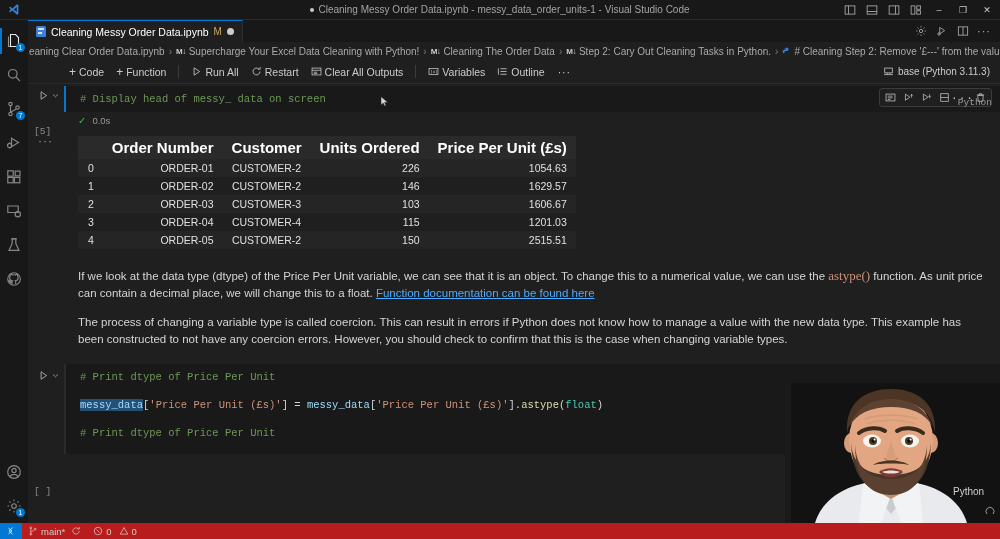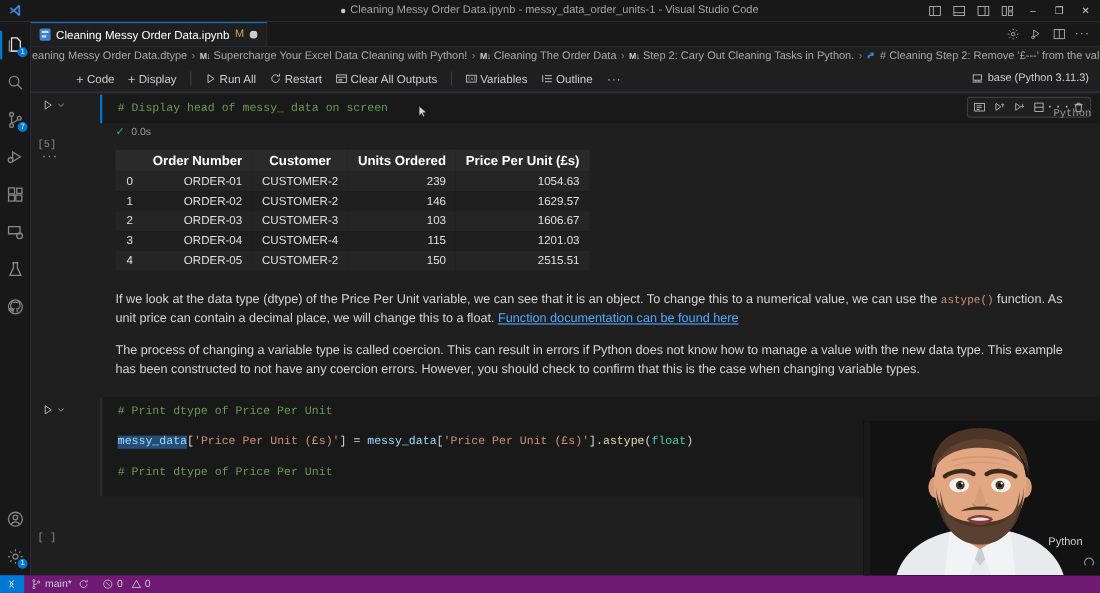--- a/index.html
+++ b/index.html
@@ -55,21 +55,21 @@
   .act svg { width: 16px; height: 16px; }
   .badge {
     position: absolute; right: 3px; bottom: 6px;
     background: #0078d4; color: #ffffff;
     font-size: 7px; line-height: 9px; min-width: 9px; height: 9px;
     border-radius: 5px; text-align: center; padding: 0 1.5px;
     font-family: "Liberation Sans", sans-serif;
   }
   .act-spacer { flex: 1; }
 
-  .main { flex: 1; display: flex; flex-direction: column; min-width: 0; background: #8b5cf6; }
+  .main { flex: 1; display: flex; flex-direction: column; min-width: 0; background: #0369a1; }
 
   
   .tabbar { height: 22px; flex: 0 0 22px; background: #181818; display: flex; align-items: stretch; position: relative; }
   .tab {
     display: flex; align-items: center; gap: 5px;
     padding: 0 8px; background: #1f1f1f; font-size: 10.5px; color: #ffffff;
     border-top: 1px solid #0078d4; border-right: 1px solid #2b2b2b;
     max-width: 260px;
   }
   .nb-icon { width: 10px; height: 11px; background: #3b82d6; border-radius: 1.5px; position: relative; flex: 0 0 auto; }
@@ -112,21 +112,21 @@
   .cell-gutter { width: 36px; flex: 0 0 36px; position: relative; }
   .run-btn {
     position: absolute; top: 4px; left: 10px;
     display: flex; align-items: center; gap: 2px; color: #bdbdbd;
   }
   .run-btn svg { width: 11px; height: 11px; }
   .exec-count {
     position: absolute; left: 6px; font-size: 9.5px; color: #8a8a8a;
     font-family: "Liberation Mono", monospace;
   }
-  .cell-body { flex: 1; min-width: 0; position: relative; margin-left: 27px; }
+  .cell-body { flex: 1; min-width: 0; position: relative; }
 
   .code-area {
     background: #191919; padding: 6px 8px 6px 14px;
     font-family: "Liberation Mono", monospace; font-size: 10.5px; line-height: 14px;
     border-left: 2px solid #0078d4; position: relative;
   }
   .code-area.inactive { border-left: 2px solid #2b2b2b; }
   pre { font-family: "Liberation Mono", monospace; font-size: 10.5px; line-height: 14px; white-space: pre; color: #d4d4d4; }
   .c-comment { color: #6a9955; }
   .c-fn { color: #dcdcaa; }
@@ -146,41 +146,41 @@
     background: #1f1f1f; border: 1px solid #3c3c3c; border-radius: 3px; padding: 1px 2px;
   }
   .cht-btn { width: 17px; height: 15px; display: flex; align-items: center; justify-content: center; color: #c5c5c5; }
   .cht-btn svg { width: 11px; height: 11px; }
 
   
   .output-wrap { padding: 8px 0 8px 14px; }
   table.df { border-collapse: collapse; font-size: 10.5px; color: #e0e0e0; font-family: "Liberation Sans", sans-serif; }
   table.df th {
     background: #2a2a2a; padding: 3px 9px; font-weight: bold; text-align: right; white-space: nowrap;
-    font-size: 12px; color: #ffffff;
+    font-size: 15px; color: #ffffff;
   }
   table.df th.idxh { background: #2a2a2a; }
   table.df td { padding: 3px 9px; text-align: right; white-space: nowrap; }
   table.df tbody tr:nth-child(odd) { background: #252525; }
   table.df tbody tr:nth-child(even) { background: #1f1f1f; }
   table.df td.idx { text-align: left; color: #e0e0e0; padding-left: 10px; }
   table.df td.cust { text-align: center; }
   table.df th.cust { text-align: center; }
 
   
   .md-cell { padding: 10px 14px 4px 14px; font-size: 11.5px; line-height: 17px; color: #d4d4d4; }
   .md-cell p { margin-bottom: 12px; }
-  .code-inline { color: #ce9178; font-family: Liberation Mono, monospace; font-size: 10px; }
+  .code-inline { color: #ce9178; font-family: Liberation Serif, serif; font-size: 13px; }
   .md-link { color: #4daafc; }
 
   .cell-dots { position: absolute; left: 10px; top: 2px; color: #9a9a9a; font-size: 12px; letter-spacing: 1px; }
 
   
   .statusbar {
-    height: 16px; flex: 0 0 16px; background: #701a75;
+    height: 16px; flex: 0 0 16px; background: #b91c1c;
     display: flex; align-items: center; font-size: 9.5px; color: #cccccc;
   }
   .sb-remote { background: #0078d4; color: #ffffff; height: 16px; display: flex; align-items: center; padding: 0 6px; gap: 3px; }
   .sb-remote svg { width: 10px; height: 10px; }
   .sb-item { display: flex; align-items: center; gap: 3px; padding: 0 6px; height: 16px; }
   .sb-item svg { width: 10px; height: 10px; }
   .sb-right { margin-left: auto; display: flex; align-items: center; }
 
   
   .webcam {
@@ -341,21 +341,21 @@
             <svg viewBox="0 0 16 16" fill="none" stroke="#b0b0b0" stroke-width="1.1">
                 <rect x="1.8" y="2.5" width="12.4" height="11"></rect>
                 <line x1="8" y1="2.5" x2="8" y2="13.5"></line>
               </svg>
           </div>
           <div class="tba" style="font-size:11px;letter-spacing:1px;">···</div>
         </div>
       </div>
 
       <div class="breadcrumbs">
-        <span class="bc">eaning Messy Order Data.dtype</span>
+        <span class="bc">eaning Clear Order Data.ipynb</span>
         <span class="bc-sep">›</span>
         <span class="bc">
           <span class="md-ico">M↓</span>
           <span>Supercharge Your Excel Data Cleaning with Python!</span>
         </span>
         <span class="bc-sep">›</span>
         <span class="bc">
           <span class="md-ico">M↓</span>
           <span>Cleaning The Order Data</span>
         </span>
@@ -373,21 +373,21 @@
         </span>
       </div>
 
       <div class="nbtoolbar">
         <div class="tb-btn">
           <span style="font-size:12px;">+</span>
           <span>Code</span>
         </div>
         <div class="tb-btn">
           <span style="font-size:12px;">+</span>
-          <span>Display</span>
+          <span>Function</span>
         </div>
         <div class="tb-sep"></div>
         <div class="tb-btn">
           <svg viewBox="0 0 16 16" fill="none" stroke="#cccccc" stroke-width="1.2">
               <path d="M4.5 2.6 12.5 8l-8 5.4z"></path>
             </svg>
           <span>Run All</span>
         </div>
         <div class="tb-btn">
           <svg viewBox="0 0 16 16" fill="none" stroke="#cccccc" stroke-width="1.2">
@@ -512,21 +512,21 @@
                     <th class="cust">Customer</th>
                     <th>Units Ordered</th>
                     <th>Price Per Unit (£s)</th>
                   </tr>
                 </thead>
                 <tbody>
                   <tr>
                     <td class="idx">0</td>
                     <td>ORDER-01</td>
                     <td class="cust">CUSTOMER-2</td>
-                    <td>239</td>
+                    <td>226</td>
                     <td>1054.63</td>
                   </tr>
                   <tr>
                     <td class="idx">1</td>
                     <td>ORDER-02</td>
                     <td class="cust">CUSTOMER-2</td>
                     <td>146</td>
                     <td>1629.57</td>
                   </tr>
                   <tr>

